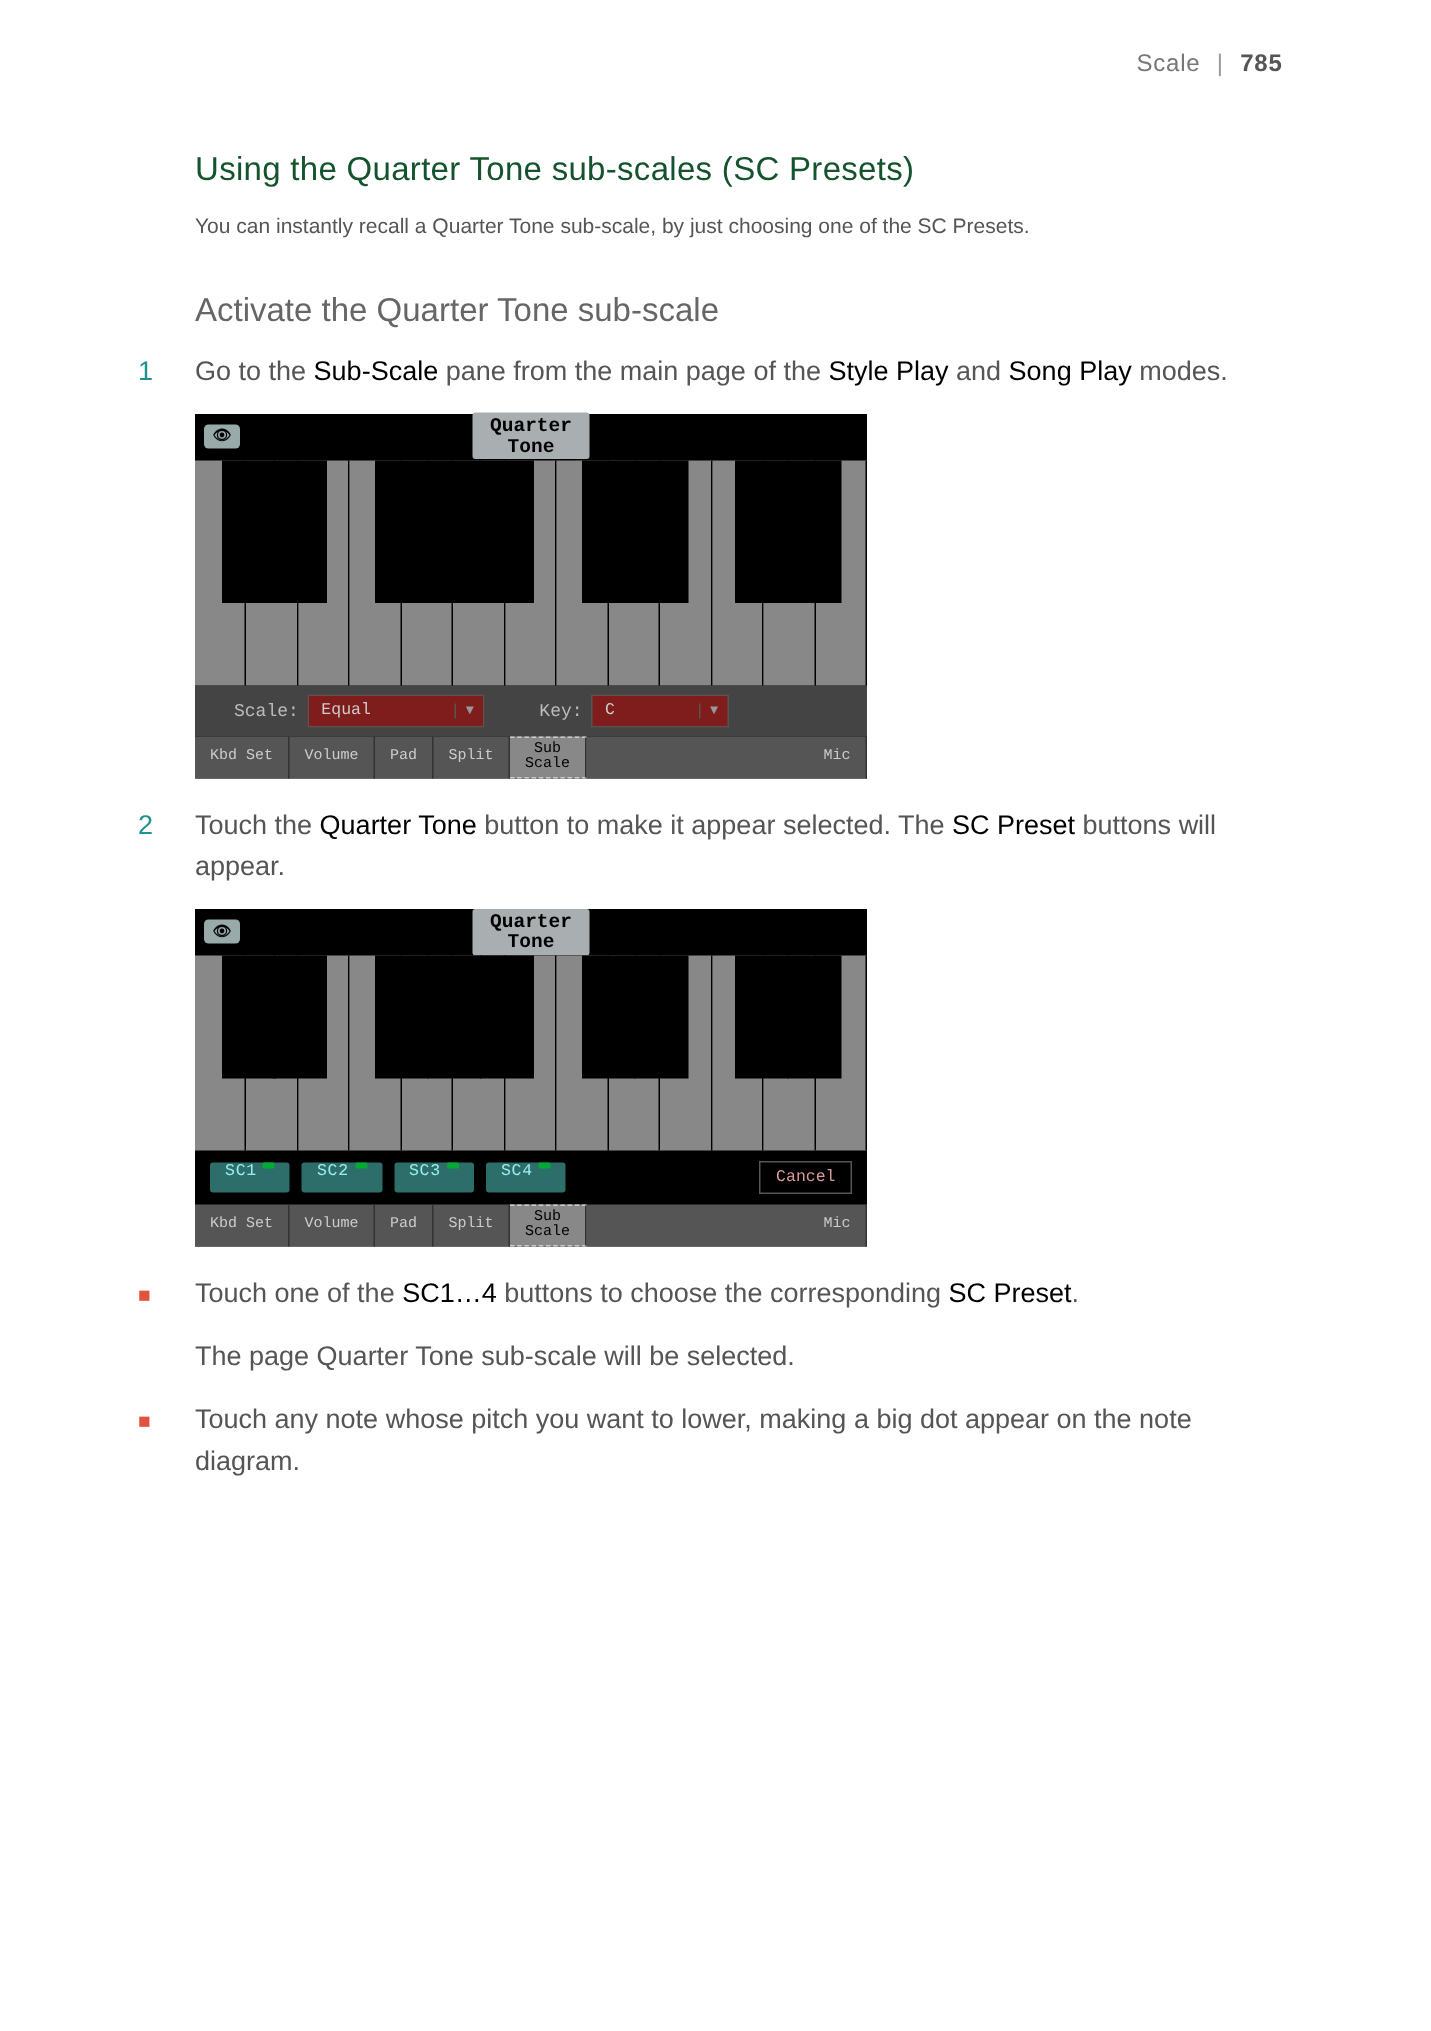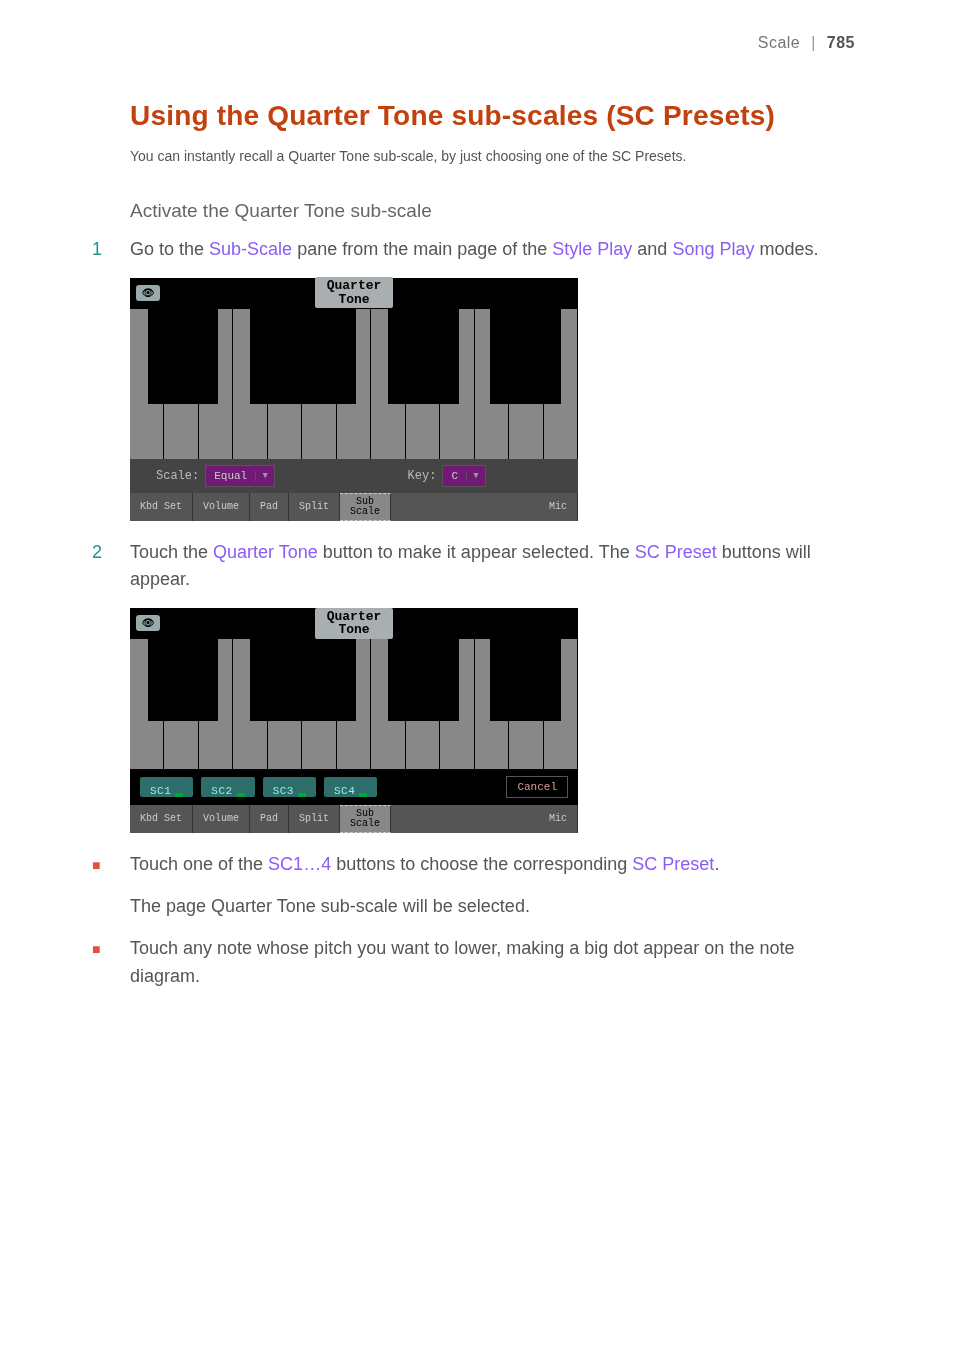--- a/index.html
+++ b/index.html
@@ -21,35 +21,35 @@
     position: absolute;
     top: 34px;
     right: 82px;
     color: #777;
     font-size: 16px;
     letter-spacing: 0.5px;
   }
   .header-right .divider { margin: 0 6px; color:#999; }
   .header-right .page-num { font-weight: 700; color:#555; }
   h2.section-title {
-    color: #c2410c;
-    font-weight: 700;
-    font-size: 28px;
+    color: #14532d;
+    font-weight: 400;
+    font-size: 22px;
     margin: 62px 0 14px 38px;
     letter-spacing: 0.2px;
   }
   p.intro {
     margin: 0 0 28px 38px;
     font-size: 14px;
     line-height: 1.55;
     color: #555;
   }
   h3.sub-head {
     margin: 32px 0 14px 38px;
-    font-size: 19px;
+    font-size: 22px;
     color: #666;
     font-weight: 400;
   }
   .step-row, .bullet-row {
     display: flex;
     align-items: flex-start;
     margin: 0 0 14px 0;
   }
   .step-row .marker, .bullet-row .marker {
     width: 38px;
@@ -59,21 +59,21 @@
     text-align: left;
   }
   .step-row .marker { color: #1f928f; }
   .bullet-row .marker { color: #e0533f; font-size: 14px; line-height: 28px; }
   .step-row .body, .bullet-row .body {
     flex: 1;
     font-size: 18px;
     line-height: 1.55;
     color: #555;
   }
-  .body .emph { color: #8b5cf6; }
+  .body .emph { color: #000000; }
   .body-continue {
     margin: 8px 0 14px 38px;
     font-size: 18px;
     line-height: 1.55;
     color: #555;
   }
 
   
   .device {
     width: 448px;
@@ -122,30 +122,30 @@
   }
   .white-key { flex:1; background:#888; border-right:1px solid #000; }
   .white-key:last-child { border-right:none; }
   .black-keys { position:absolute; top:0; left:0; right:0; height:95px; }
   .black-key { position:absolute; top:0; width:36px; height:95px; background:#000; }
   .controls-row {
     display:flex; align-items:center; gap:6px;
     background:#444; height:34px; padding:0 26px;
     color:#bbb;
   }
-  .dd { display:flex;align-items:center;background:#701a75;border:1px solid #555;height:20px; }
+  .dd { display:flex;align-items:center;background:#7f1d1d;border:1px solid #555;height:20px;gap:48px; }
   .dd .val { padding:0 8px;color:#ccc;font-size:11px; }
   .dd .arrow { width:18px;text-align:center;color:#999;border-left:1px solid #555;font-size:9px; }
   .preset-row {
     display:flex; align-items:center; gap:8px;
     background:#000; height:36px; padding:0 10px;
   }
   .sc-btn {
     flex:0 0 auto;
-    display:flex;align-items:flex-end;justify-content:center;gap:4px;
+    display:flex;align-items:flex-start;justify-content:center;gap:4px;
     height:20px;padding:0 10px;
     background:#2d6e6a;color:#9ee;
     border-radius:2px;font-size:11px;letter-spacing:0.5px;
   }
   .sc-btn .led { width:8px;height:4px;background:#0a3;border-radius:1px; }
   .cancel-btn {
     height:20px;padding:0 10px;background:#000;border:1px solid #555;
     color:#d99;font-size:11px;display:flex;align-items:center;margin-left:auto;
   }
   .tabs-row {

